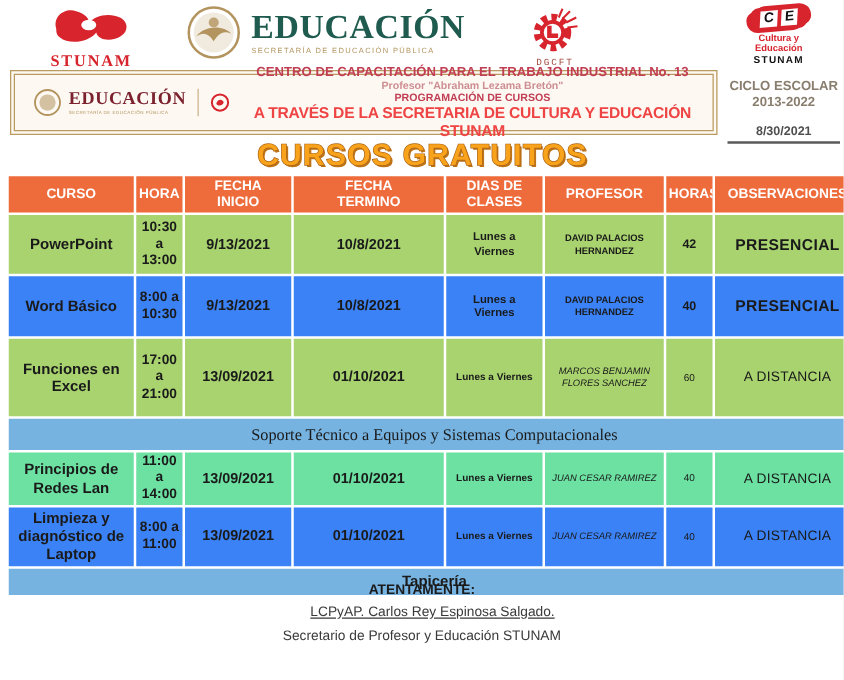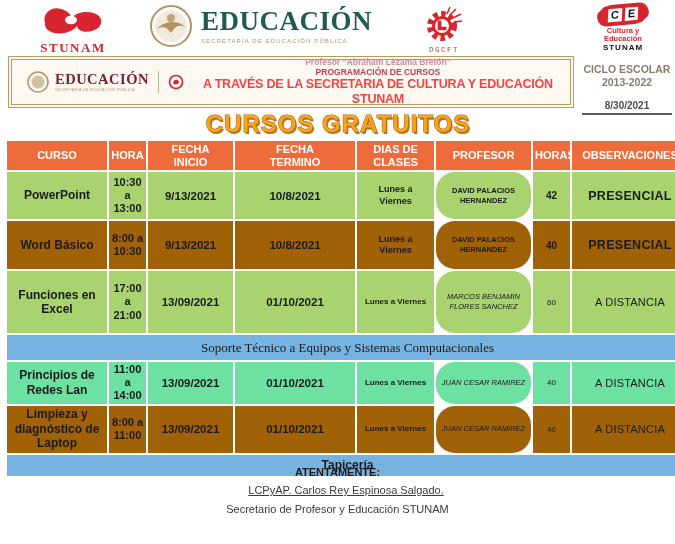--- a/index.html
+++ b/index.html
@@ -39,28 +39,28 @@
   .ciclo-rule{border-top:2px solid #5a5a5a;margin-top:2px;}
 
   
   .banner{position:absolute;left:0;top:110px;width:675px;text-align:center;}
 
   
   table.courses{position:absolute;left:5px;top:139px;width:667px;border-collapse:separate;border-spacing:2px;table-layout:fixed;}
   table.courses td{text-align:center;vertical-align:middle;padding:1px 2px;overflow:hidden;color:#1A1A1A;}
   tr.head td{background:#EE6C3B;color:#ffffff;font-weight:bold;font-size:11px;line-height:1.1;white-space:pre-line;height:27px;}
   .bg-green td{background:#A8D36F;}
-  .bg-yellow td{background:#a16207;}
+  .bg-yellow td{background:#3b82f6;}
   .bg-mint td{background:#6CE1A2;}
   tr.section td{background:#76B3E1;}
   .c-curso{font-weight:bold;font-size:12px;white-space:pre-line;line-height:1.2;}
   .c-hora{font-weight:bold;font-size:11px;white-space:pre-line;line-height:1.2;}
   .c-fecha{font-weight:bold;font-size:11.5px;}
   .c-dias{font-weight:bold;font-size:9px;white-space:pre-line;line-height:1.25;}
-  .c-prof{font-weight:bold;font-size:7.5px;white-space:pre-line;line-height:1.3;border-radius:19px;}
+  .c-prof{font-weight:bold;font-size:7.5px;white-space:pre-line;line-height:1.3;}
   .c-horas{font-weight:bold;font-size:10px;}
   .c-obs{font-weight:bold;font-size:12.5px;letter-spacing:.3px;}
   tr.alt .c-dias{font-size:8px;font-weight:bold;}
   tr.alt .c-prof{font-weight:normal;font-style:italic;font-size:7.5px;}
   tr.alt .c-horas{font-weight:normal;font-size:8px;}
   tr.alt .c-obs{font-weight:normal;font-size:11px;letter-spacing:.2px;}
   tr.r1 td{height:45px;} tr.r2 td{height:46px;} tr.r3 td{height:60px;}
   tr.sec1 td{height:23px;} tr.r4 td{height:37px;} tr.r5 td{height:45px;} tr.sec2 td{height:19px;}
   .soporte-text{font-family:"Liberation Serif",serif;font-size:13px;color:#26324F;font-weight:normal;}
   .tapiceria-text{font-weight:bold;font-size:12px;color:#222222;}
@@ -132,20 +132,21 @@
           <div class="tb-word">EDUCACIÓN</div>
           <div class="tb-tag">SECRETARÍA DE EDUCACIÓN PÚBLICA</div>
         </div>
         <div class="tb-divider"></div>
         <svg width="16" height="16" viewBox="0 0 16 16">
           <circle cx="8" cy="8" r="6.5" fill="none" stroke="#D7242D" stroke-width="1.6"></circle>
           <path d="M5 9 C6 5 10 5 11 8 C10 11 6 11 5 9 Z" fill="#D7242D"></path>
         </svg>
       </div>
       <div class="tb-text">
+        <div class="tb-line1">CENTRO DE CAPACITACIÓN PARA EL TRABAJO INDUSTRIAL No. 13</div>
         <div class="tb-line2">Profesor "Abraham Lezama Bretón"</div>
         <div class="tb-line3">PROGRAMACIÓN DE CURSOS</div>
         <div class="tb-line4">A TRAVÉS DE LA SECRETARIA DE CULTURA Y EDUCACIÓN STUNAM</div>
       </div>
     </div>
   </div>
 
   <div class="ciclo">
     <div class="ciclo-label">CICLO ESCOLAR
 2013-2022</div>

